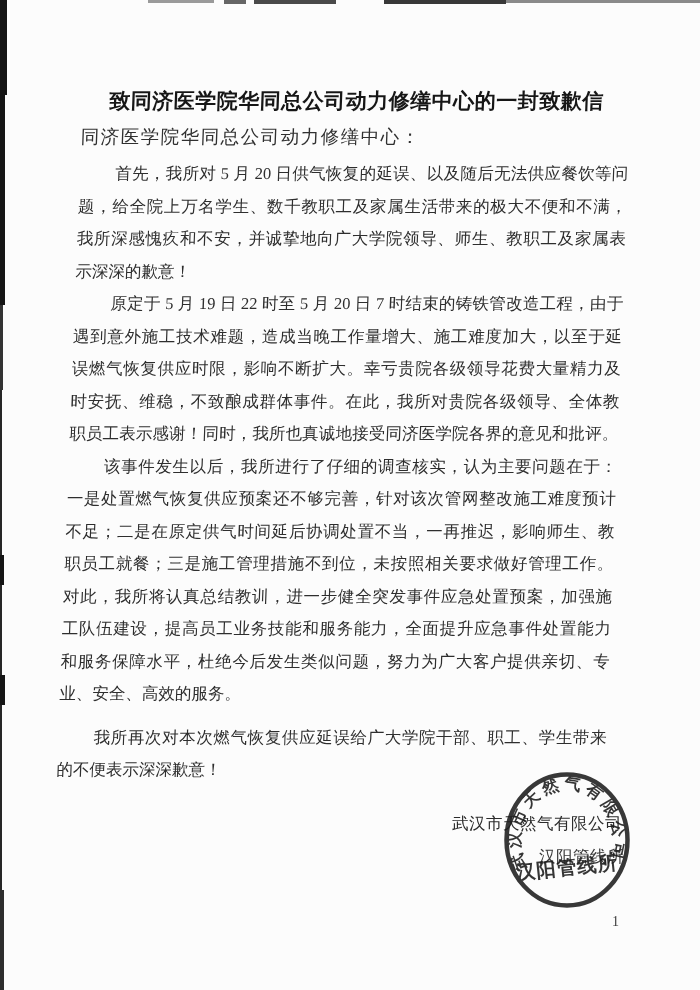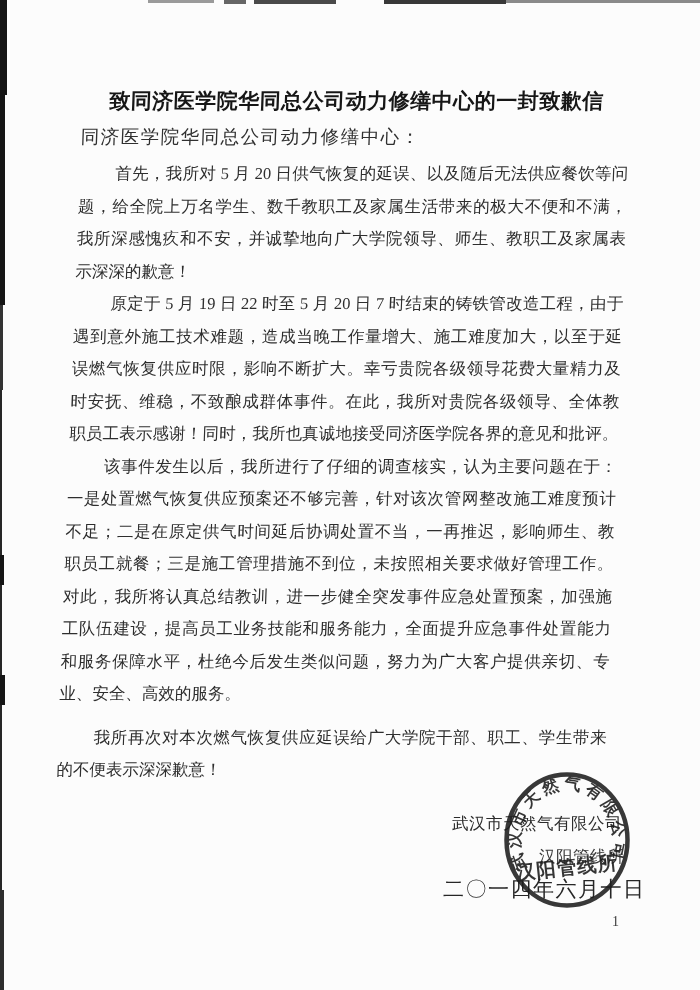--- a/index.html
+++ b/index.html
@@ -97,21 +97,20 @@
       <div class="line">工队伍建设，提高员工业务技能和服务能力，全面提升应急事件处置能力</div>
       <div class="line">和服务保障水平，杜绝今后发生类似问题，努力为广大客户提供亲切、专</div>
       <div class="line para-end">业、安全、高效的服务。</div>
       <div class="line indent gap-before">我所再次对本次燃气恢复供应延误给广大学院干部、职工、学生带来</div>
       <div class="line para-end">的不便表示深深歉意！</div>
     </div>
   </div>
 
   <div class="sig sig-company">武汉市天然气有限公司</div>
   <div class="sig sig-dept">汉阳管线所</div>
-  <div class="sig sig-date">二〇一四年六月十日</div>
 
   <svg class="stamp" viewBox="0 0 134 140" xmlns="http://www.w3.org/2000/svg">
     <ellipse cx="67" cy="70" rx="60.5" ry="65.5" fill="none" stroke="#1d1d1d" stroke-width="4.5"></ellipse>
     <path id="sealArc" d="M 28.5 99.25 A 47 51 0 1 1 105.5 99.25" fill="none"></path>
     <text font-size="16.5" letter-spacing="4" font-weight="600">
       <textPath href="#sealArc" startOffset="2">武汉市天然气有限公司</textPath>
     </text>
     <text x="67" y="104" text-anchor="middle" font-size="19.5" font-weight="700" letter-spacing="1" transform="rotate(-6 67 98)">汉阳管线所</text>
   </svg>
 

